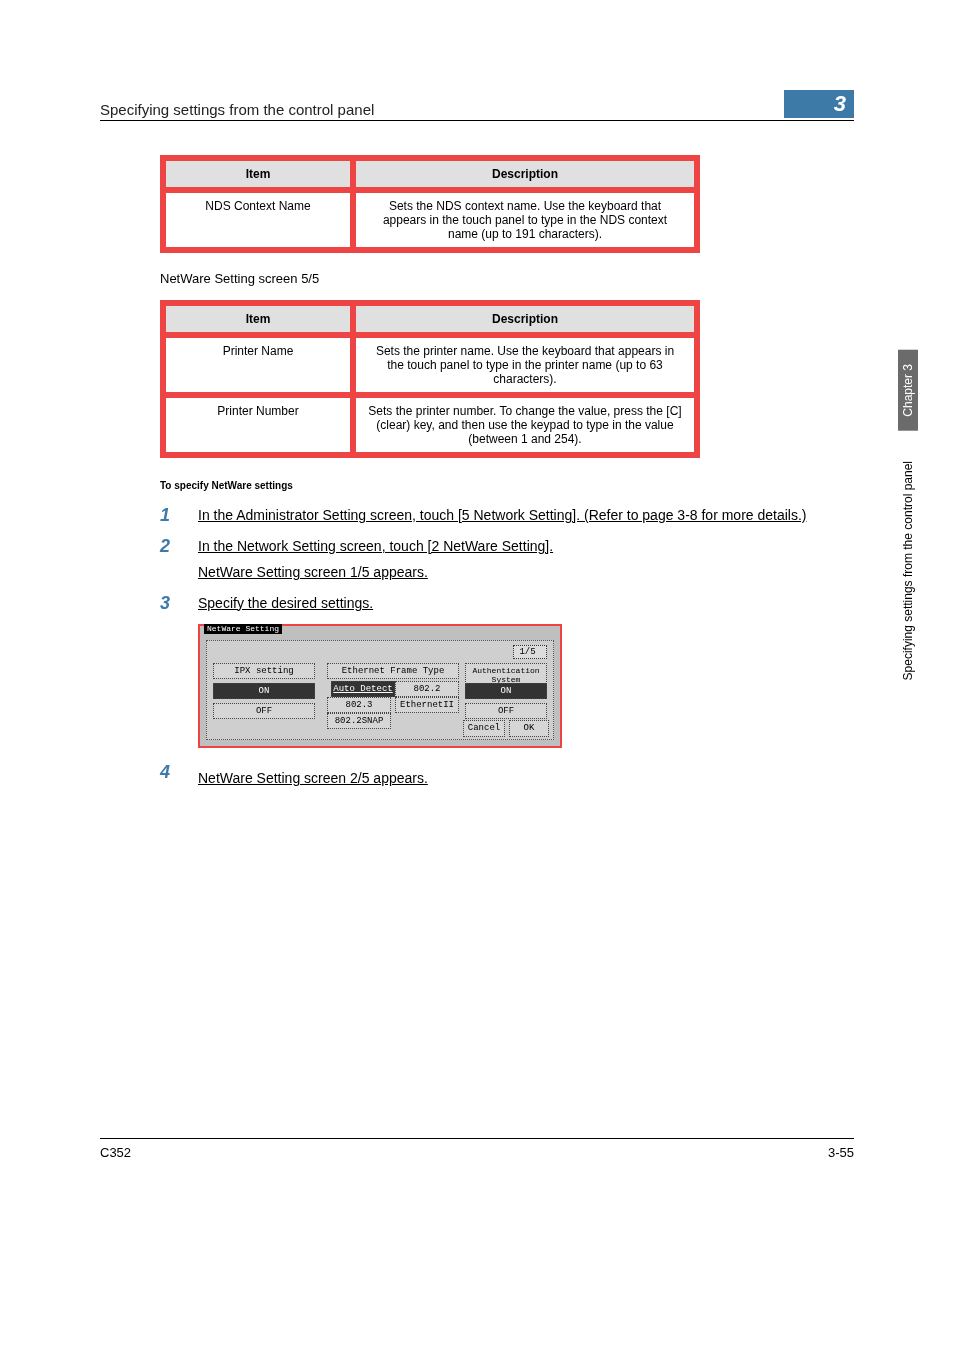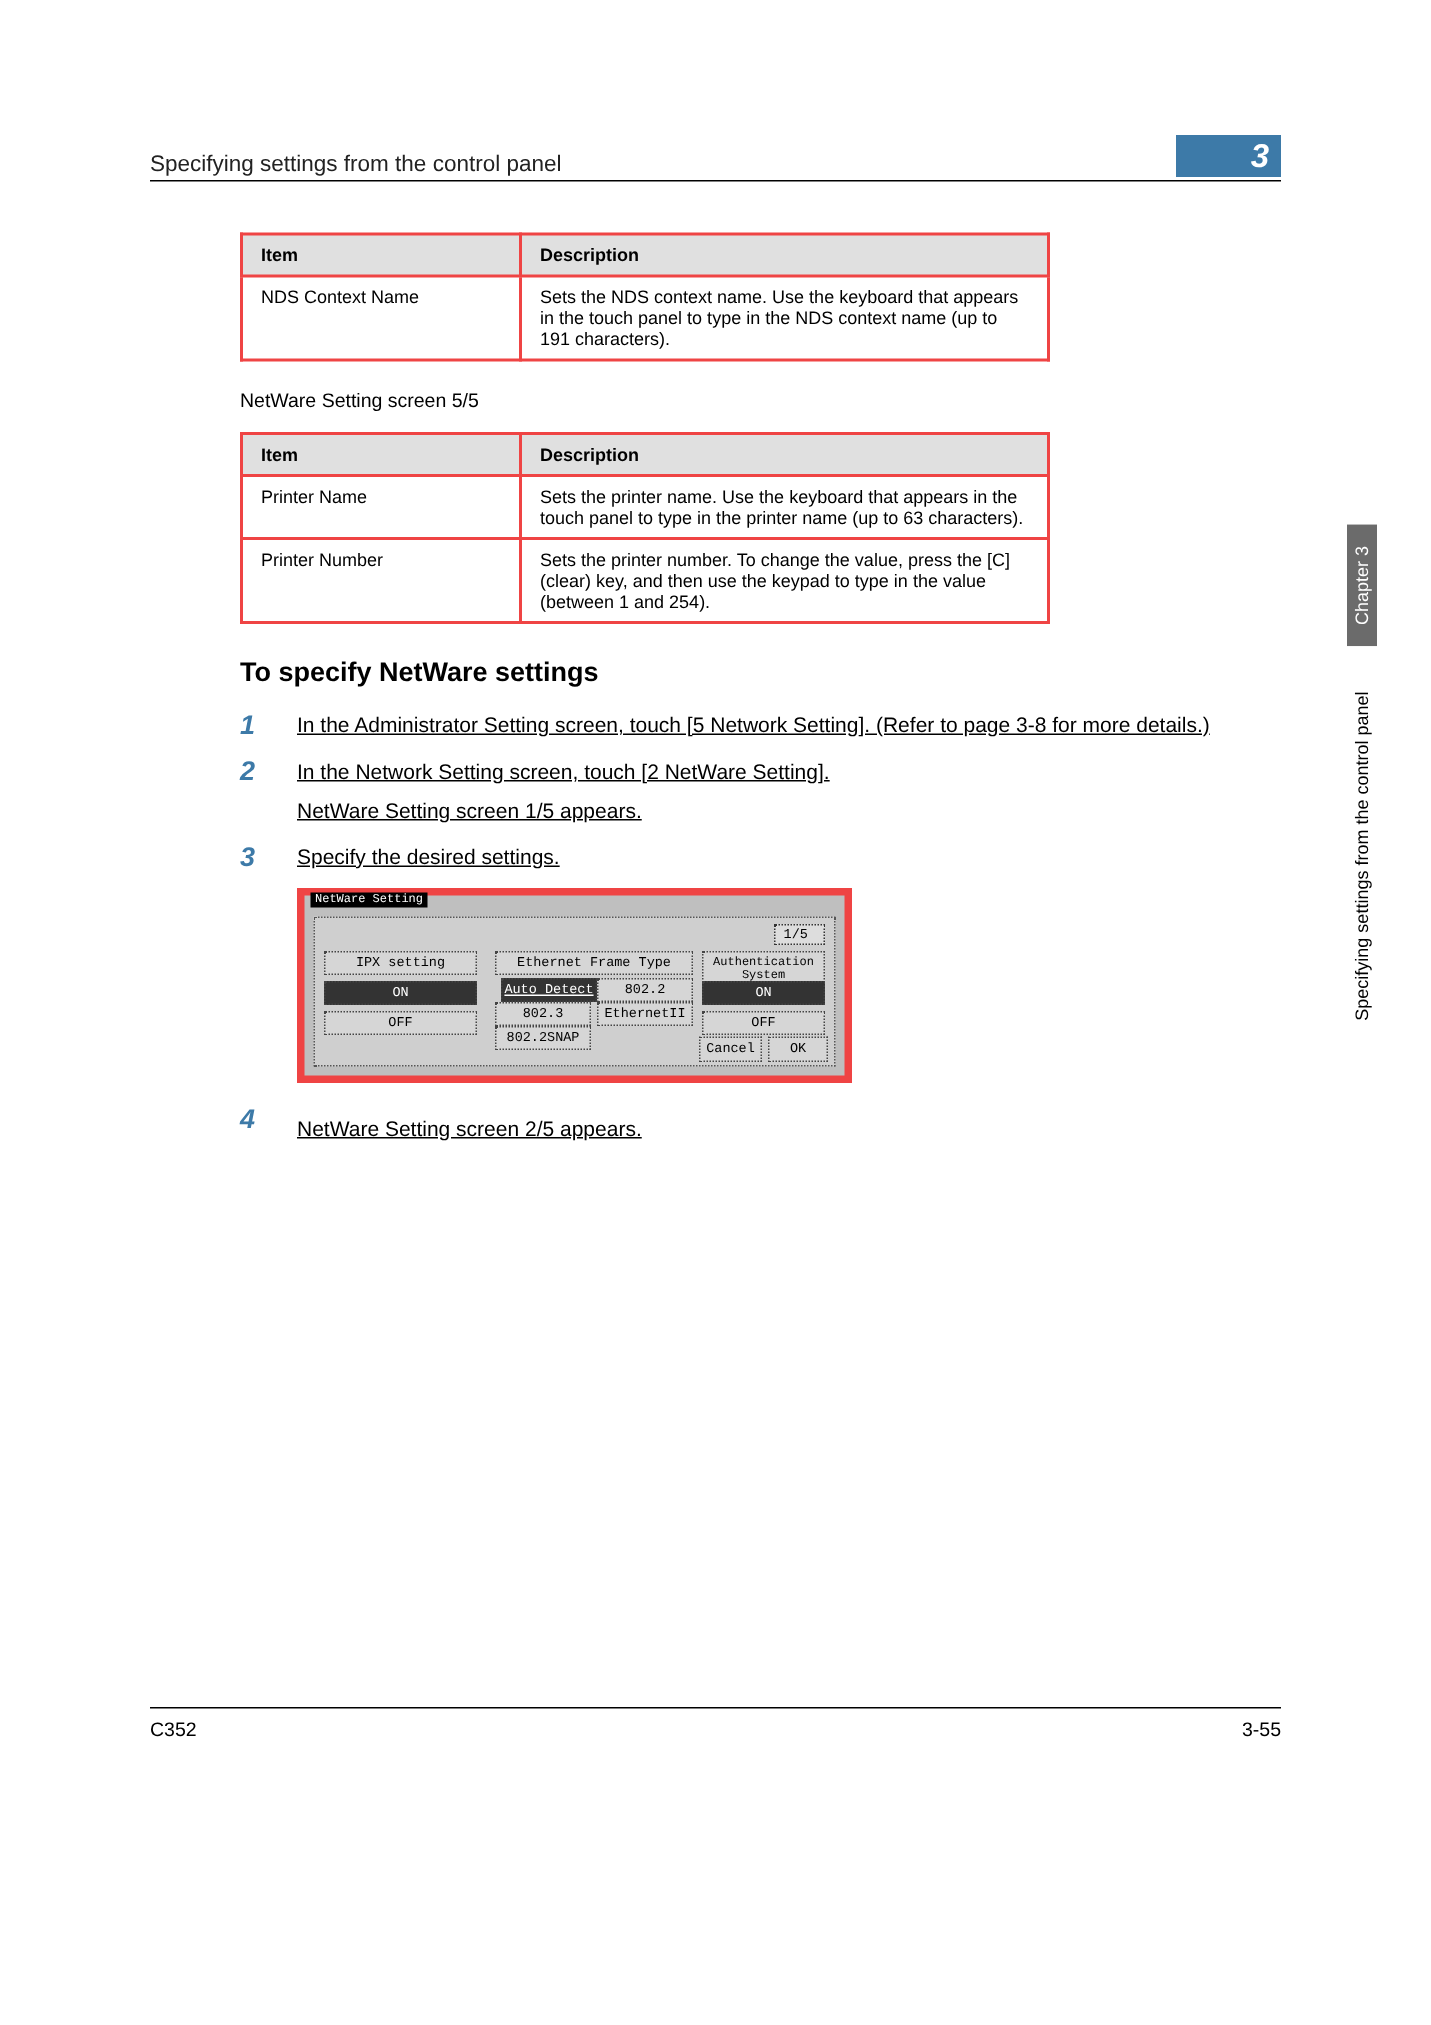--- a/index.html
+++ b/index.html
@@ -47,38 +47,38 @@
     margin-bottom: 34px;
   }
   table.spec {
     width: 540px;
     margin-left: 60px;
     border-collapse: collapse;
     font-size: 12px;
     margin-bottom: 18px;
   }
   table.spec th, table.spec td {
-    border: 2px solid #ef4444;
+    border: 6px solid #ef4444;
     padding: 6px 12px;
-    text-align: left;
+    text-align: center;
     vertical-align: top;
   }
   table.spec th {
     background: #e0e0e0;
     font-weight: bold;
   }
   table.spec th:first-child, table.spec td:first-child {
     width: 160px;
   }
   .label-text {
     font-size: 13px;
     margin: 10px 0 14px 60px;
   }
   .subheading {
-    font-size: 18px;
+    font-size: 10px;
     font-weight: bold;
     margin: 22px 0 14px 60px;
   }
   .step {
     display: flex;
     margin: 10px 0 10px 60px;
     font-size: 14px;
   }
   .step-num {
     color: #3d7aa8;
@@ -95,21 +95,21 @@
   }
   .step-sub {
     margin-top: 6px;
     font-size: 14px;
   }
   .screenshot {
     width: 360px;
     height: 120px;
     margin: 10px 0 14px 98px;
     background: #bfbfbf;
-    border: 5px solid #ef4444;
+    border: 2px solid #ef4444;
     position: relative;
     font-family: "Courier New", monospace;
     font-size: 9px;
     color: #000;
   }
   .shot-title {
     position: absolute;
     top: -2px; left: 4px;
     background: #000;
     color: #fff;

